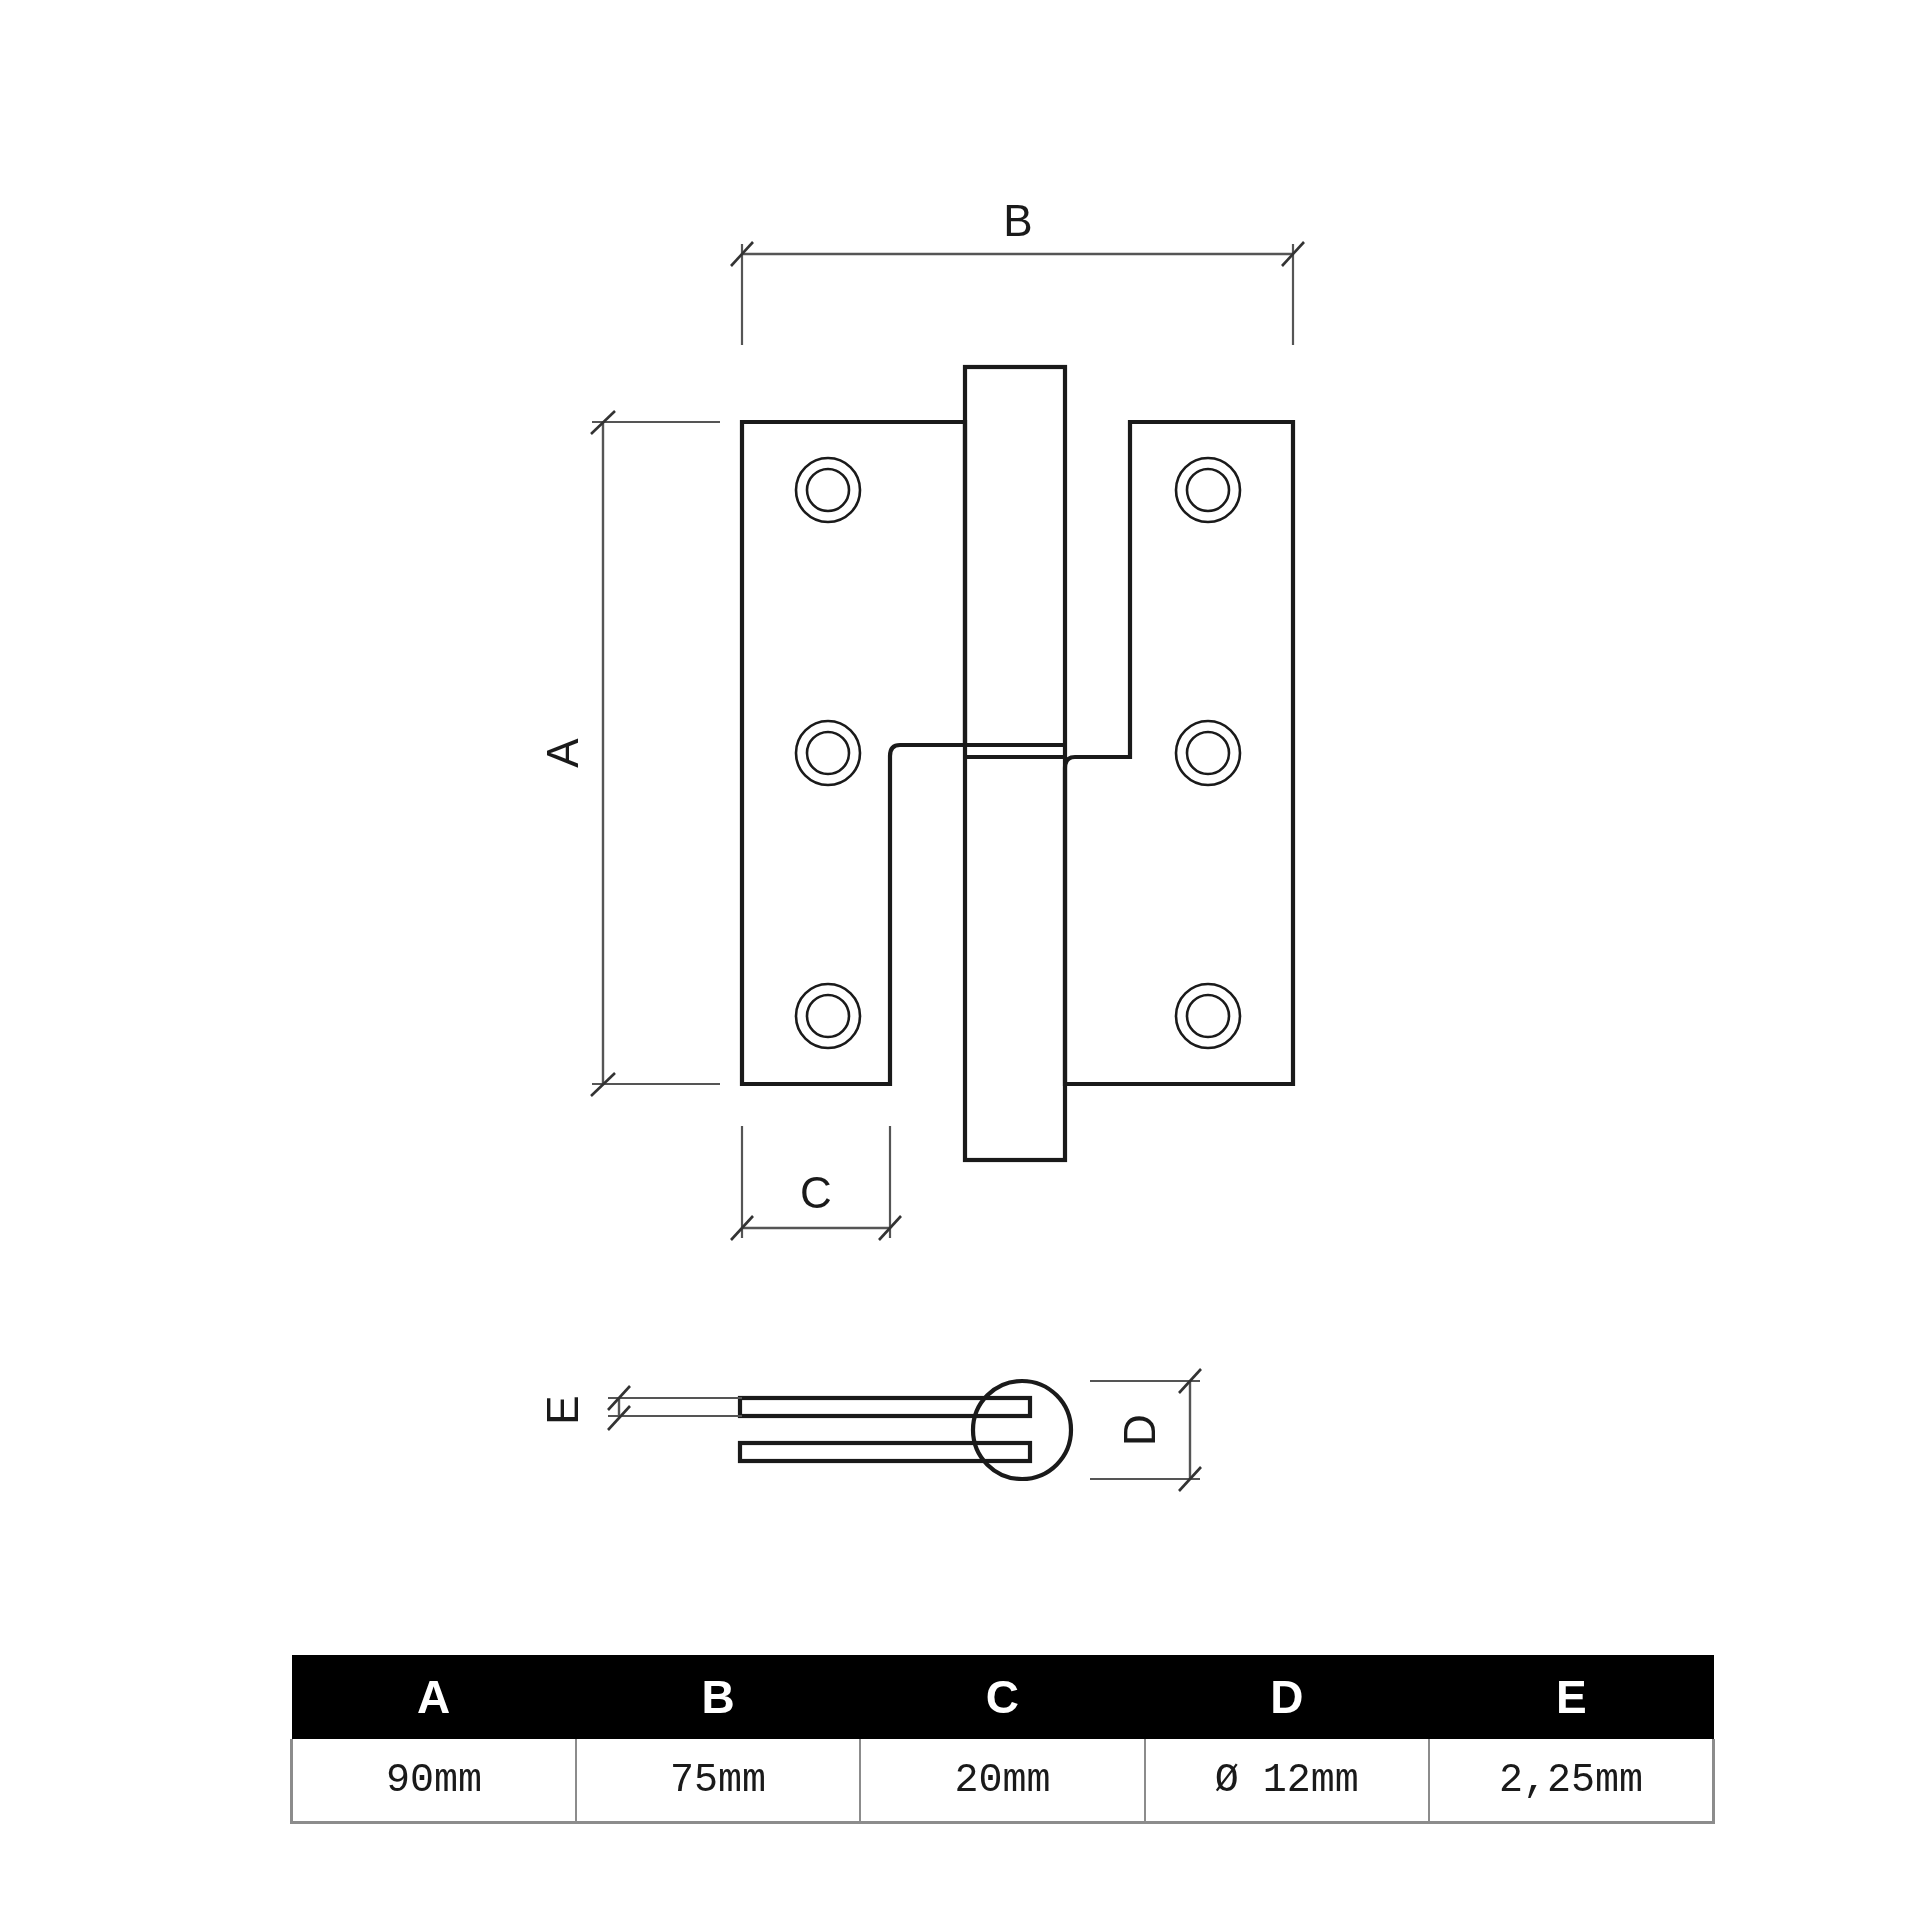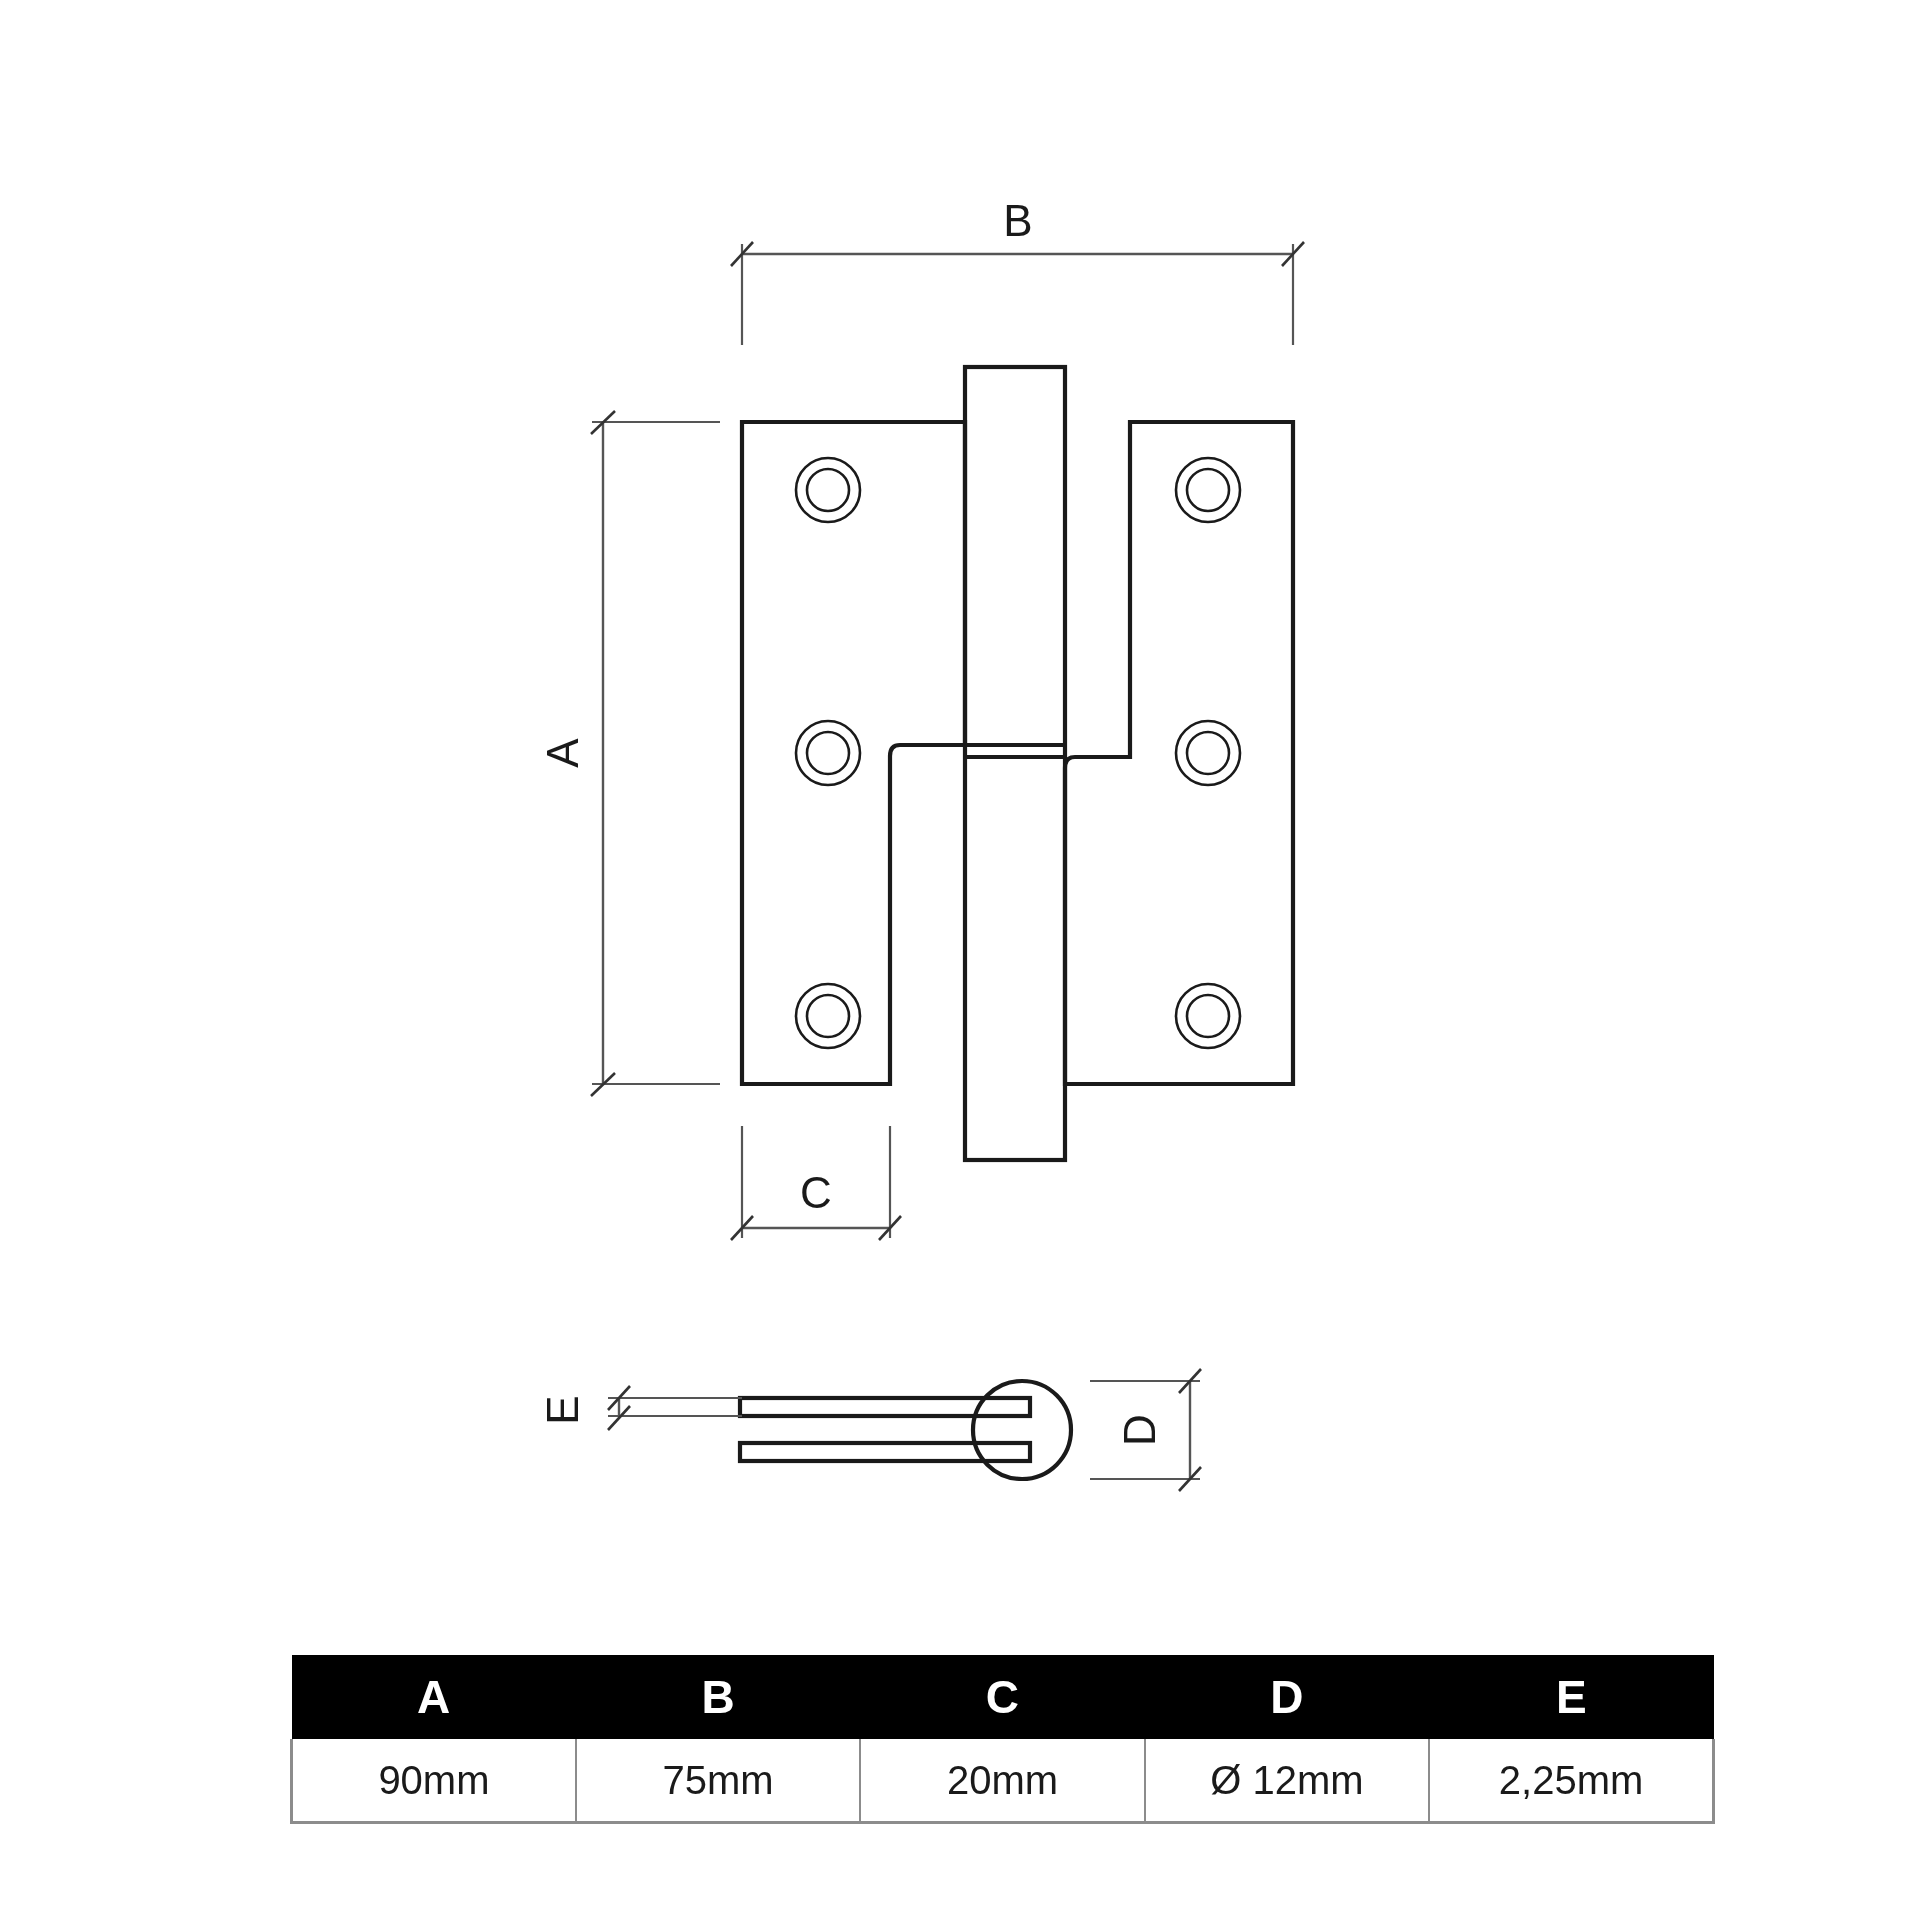--- a/index.html
+++ b/index.html
@@ -54,21 +54,21 @@
     font-weight: bold;
     height: 84px;
     line-height: 84px;
     padding: 0;
     text-align: center;
     border: none;
   }
   table.spec tbody td {
     background: #ffffff;
     color: #1a1a1a;
-    font-family: Liberation Sans, sans-serif;
+    font-family: Liberation Mono, monospace;
     font-size: 40px;
     font-weight: normal;
     height: 82px;
     padding: 0;
     text-align: center;
     border-right: 2px solid #8c8c8c;
     border-bottom: 3px solid #8c8c8c;
     border-left: none;
     border-top: none;
   }

